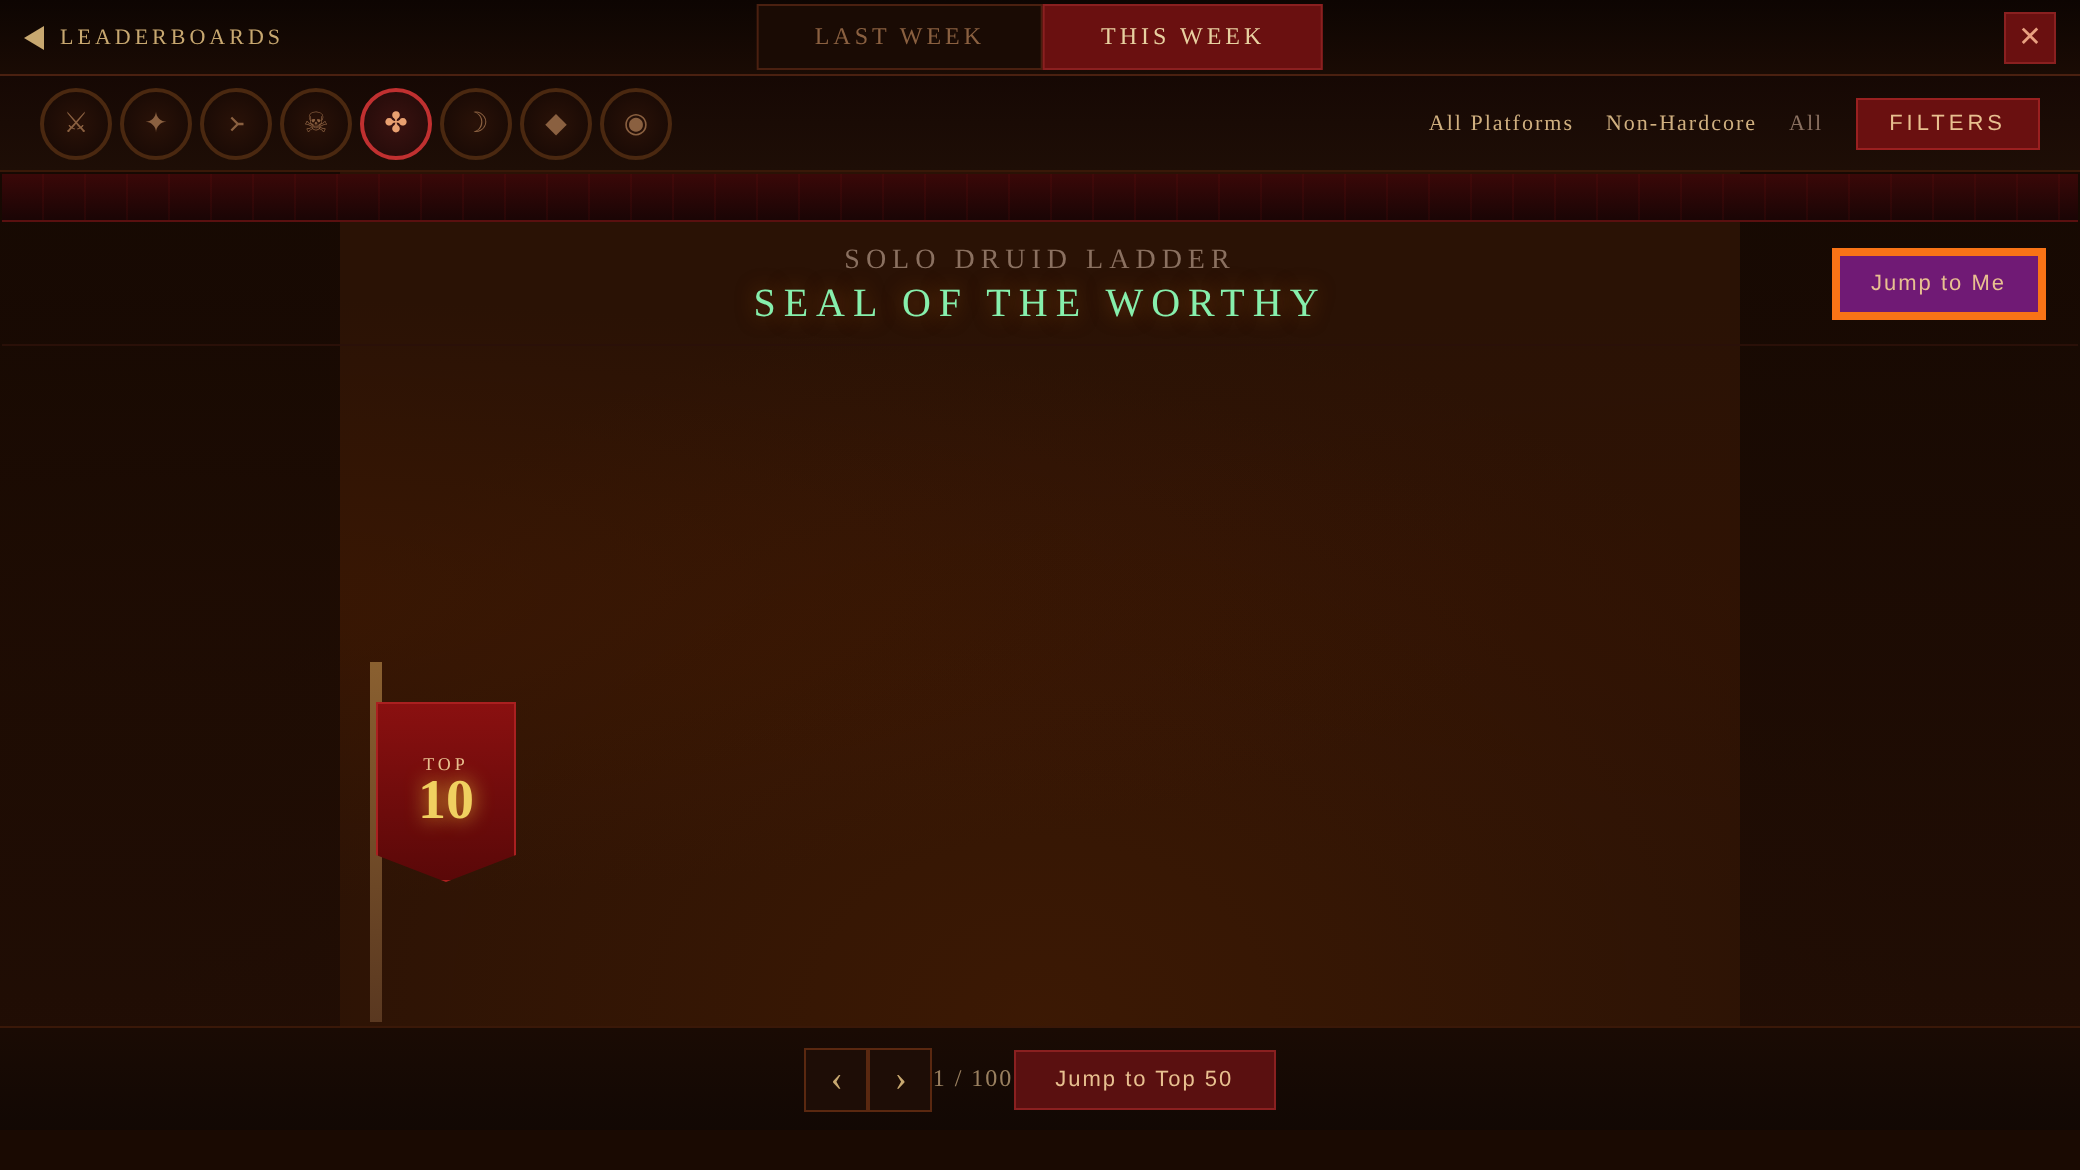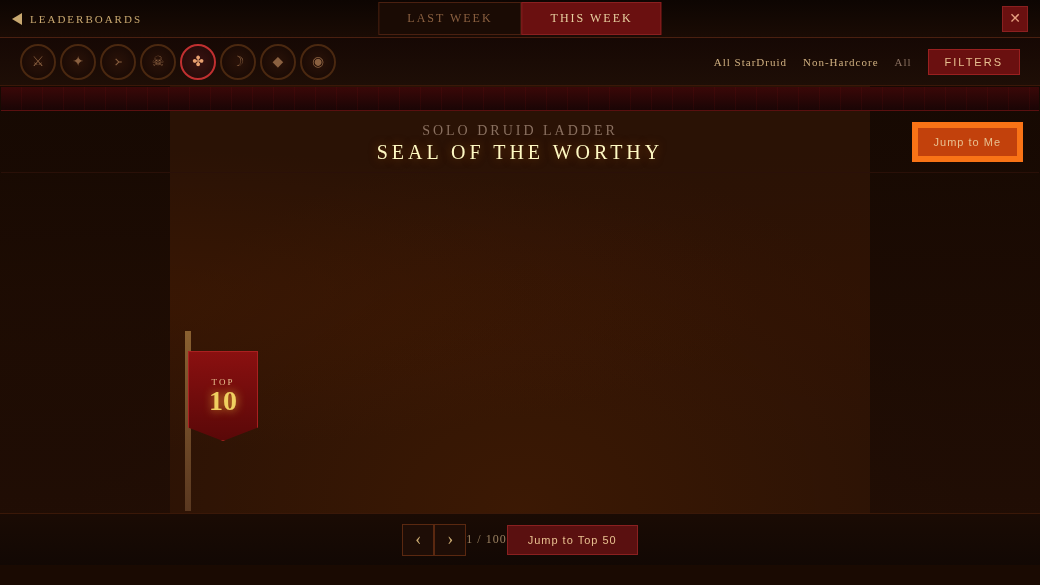--- a/index.html
+++ b/index.html
@@ -198,32 +198,32 @@
       font-size: 14px;
       letter-spacing: 3px;
       color: #8a7060;
       text-transform: uppercase;
       margin-bottom: 2px;
     }
 
     .ladder-main-title {
       font-size: 20px;
       letter-spacing: 4px;
-      color: #fef9c3;
+      color: #86efac;
       text-transform: uppercase;
       text-shadow: 0 0 10px rgba(200,100,20,0.5);
     }
 
     .jump-to-me-btn {
       position: absolute;
       right: 16px;
       top: 50%;
       transform: translateY(-50%);
-      background: #c2410c;
-      border: 6px solid #f97316;
+      background: #701a75;
+      border: 4px solid #f97316;
       color: #e8c090;
       padding: 8px 16px;
       font-size: 11px;
       letter-spacing: 1px;
       cursor: pointer;
     }
 
     
     .leaderboard-table {
       width: 100%;
@@ -452,21 +452,21 @@
   <div class="class-icon">⚔</div>
   <div class="class-icon">✦</div>
   <div class="class-icon">᚛</div>
   <div class="class-icon">☠</div>
   <div class="class-icon active">✤</div>
   <div class="class-icon">☽</div>
   <div class="class-icon">◆</div>
   <div class="class-icon">◉</div>
 
   <div class="filter-group">
-    <span class="filter-label active">All StarDruid</span>
+    <span class="filter-label active">All Platforms</span>
     <span class="filter-label active">Non-Hardcore</span>
     <span class="filter-label">All</span>
     <button class="filters-btn">Filters</button>
   </div>
 </div>
 
 <div class="content-area">
   <div class="bg-overlay"></div>
 
   <div class="side-bg-left">

